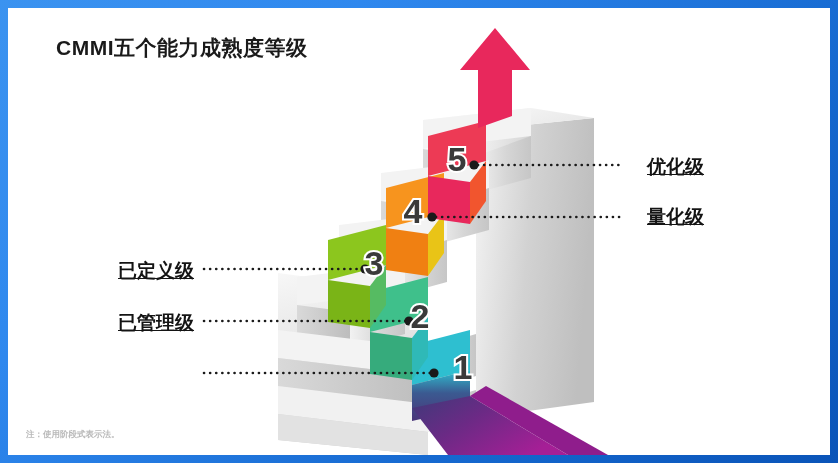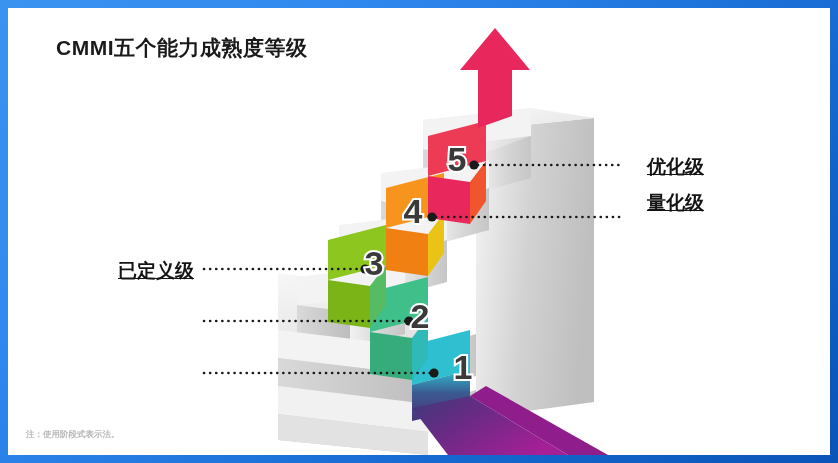--- a/index.html
+++ b/index.html
@@ -176,19 +176,20 @@
         <g font-family="Liberation Sans, DejaVu Sans, sans-serif" font-size="34" font-weight="bold" text-anchor="middle" fill="#3a3a3a" stroke="#ffffff" stroke-width="4" paint-order="stroke">
           <text x="449" y="163">5</text>
           <text x="405" y="215">4</text>
           <text x="366" y="267">3</text>
           <text x="412" y="320">2</text>
           <text x="455" y="371">1</text>
         </g>
       </svg>
 
       <div class="lbl right" style="left:639px;top:146px;">优化级</div>
-      <div class="lbl right" style="left:639px;top:182px;">量化级</div>
+      <div class="lbl right" style="left:639px;top:196px;">量化级</div>
       <div class="lbl left" style="left:11px;top:250px;width:175px;">已定义级</div>
+      <div class="lbl left" style="left:11px;top:302px;width:175px;">已管理级</div>
     </div>
 
     <div id="footnote">注：使用阶段式表示法。</div>
   </div>
 </div>
 
 </body></html>

